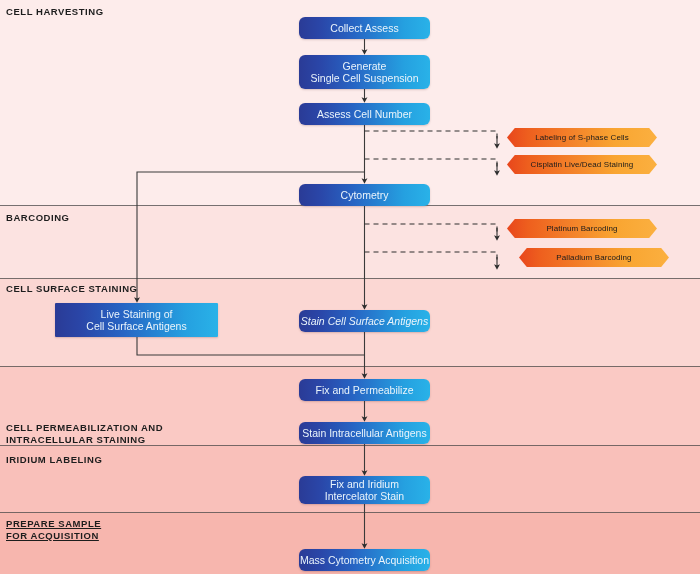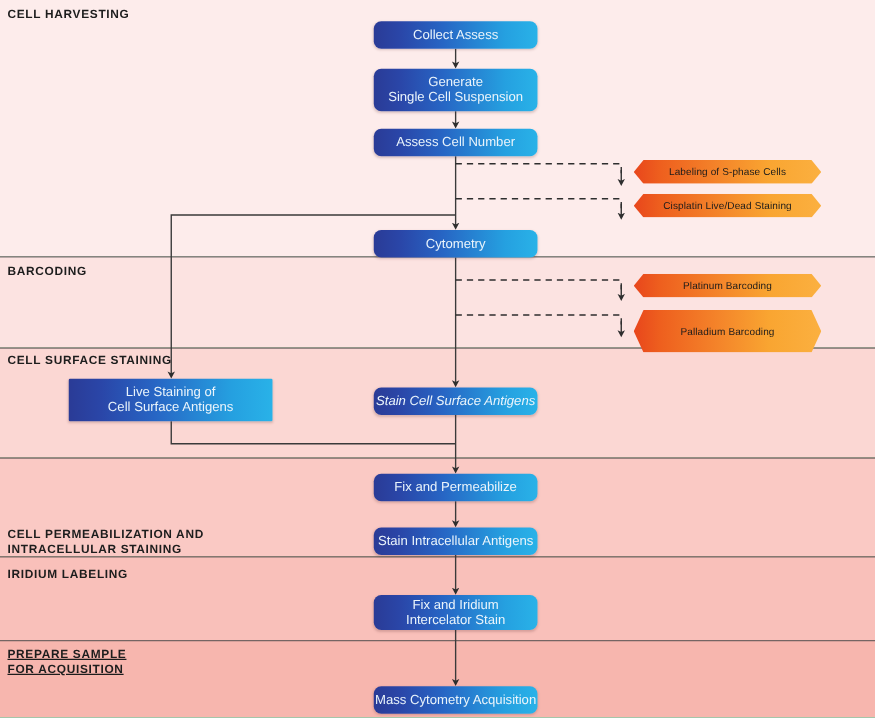--- a/index.html
+++ b/index.html
@@ -134,16 +134,16 @@
       <div class="pbox" style="left: 299px; top: 422px; width: 131px; height: 22px;">Stain Intracellular Antigens</div>
       <div class="pbox" style="left: 299px; top: 476px; width: 131px; height: 28px;">Fix and Iridium
 Intercelator Stain</div>
       <div class="pbox" style="left: 299px; top: 549px; width: 131px; height: 22px;">Mass Cytometry Acquisition</div>
     </div>
 
   <div id="callouts">
       <div class="obox" style="left: 507px; top: 128px; width: 150px; height: 19px;">Labeling of S-phase Cells</div>
       <div class="obox" style="left: 507px; top: 155px; width: 150px; height: 19px;">Cisplatin Live/Dead Staining</div>
       <div class="obox" style="left: 507px; top: 219px; width: 150px; height: 19px;">Platinum Barcoding</div>
-      <div class="obox" style="left: 507px; top: 248px; width: 150px; height: 34px;">Palladium Barcoding</div>
+      <div class="obox" style="left: 519px; top: 248px; width: 150px; height: 19px;">Palladium Barcoding</div>
     </div>
 
 </div>
 
 </body></html>

